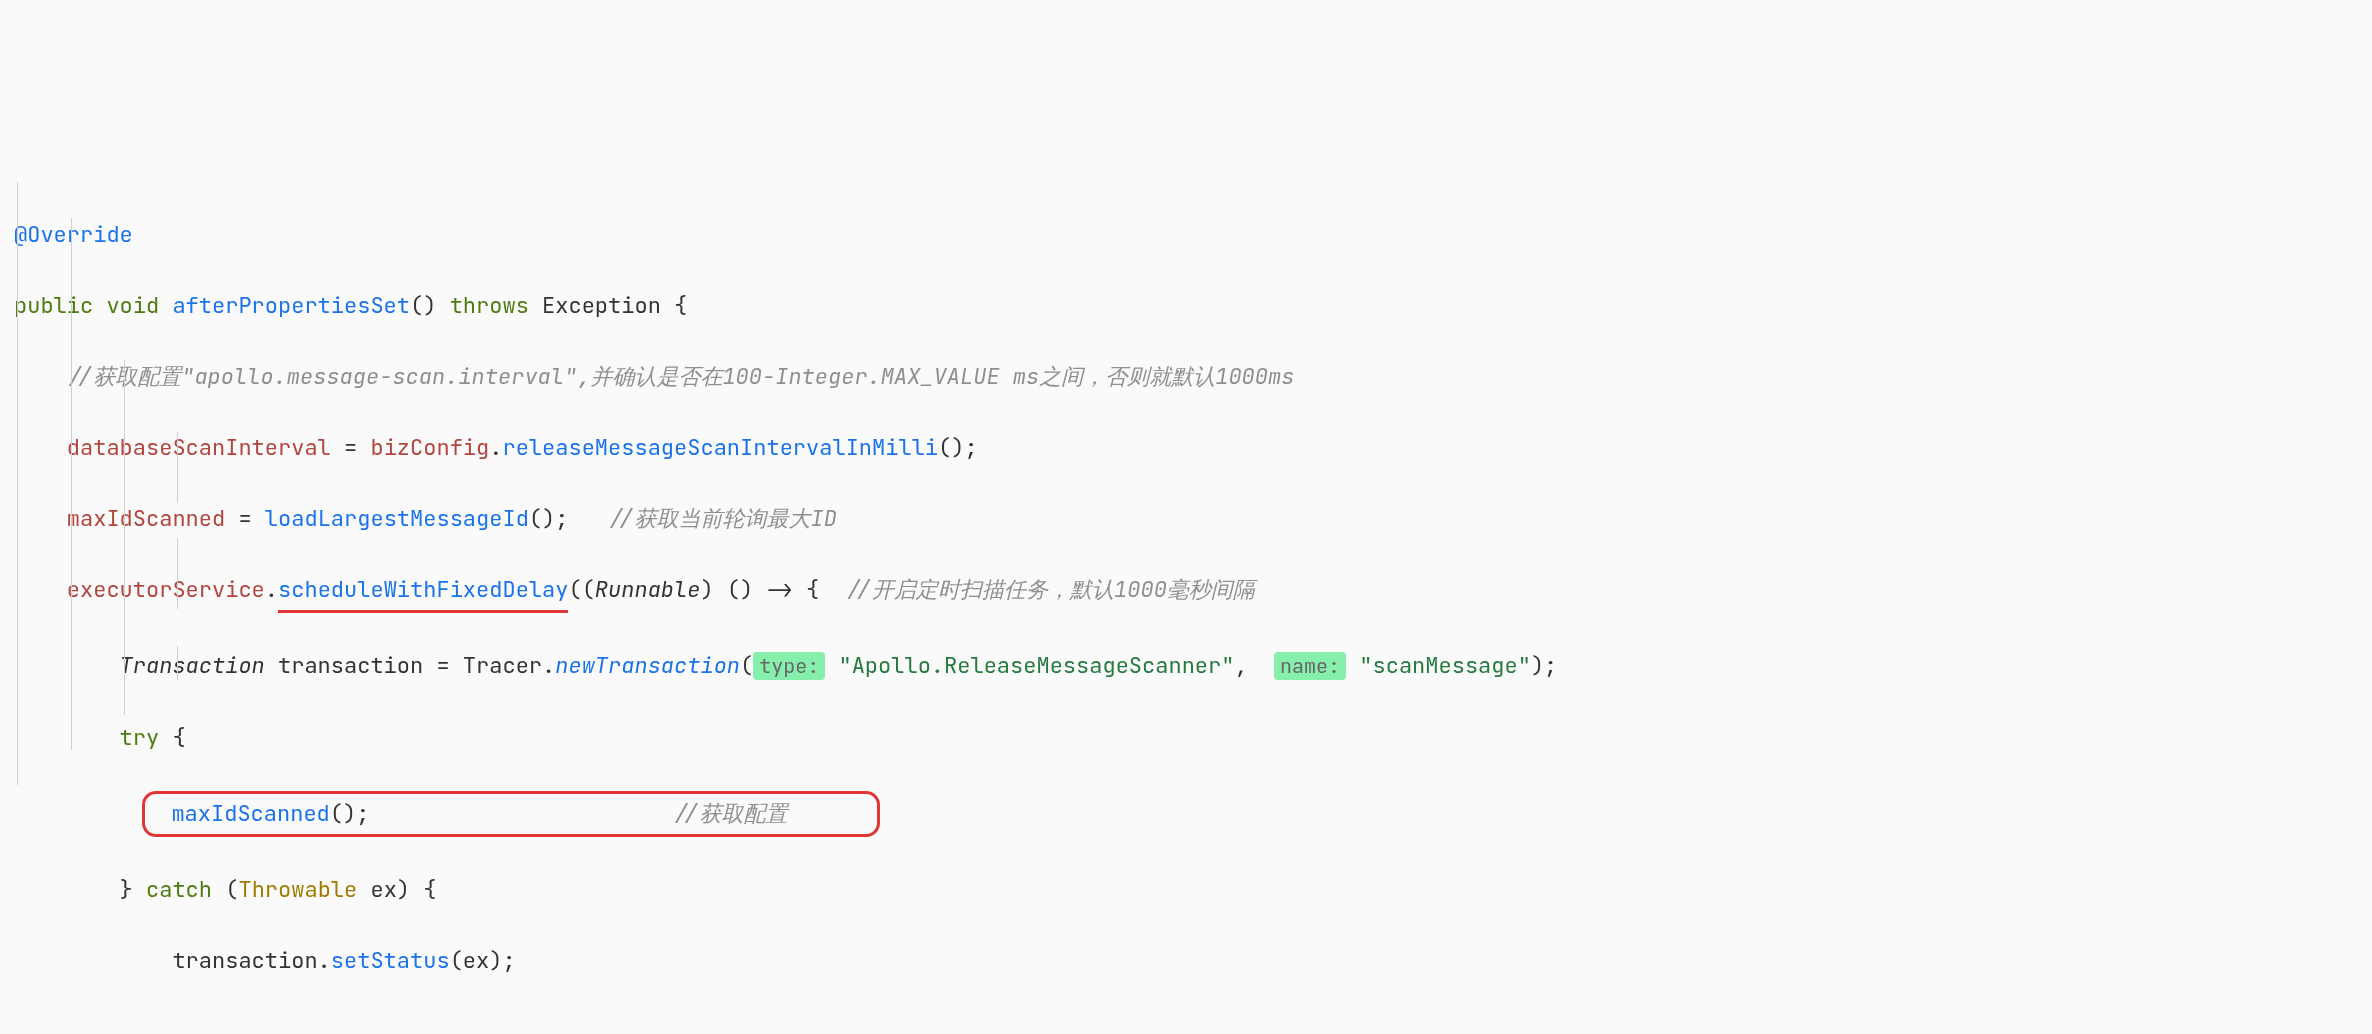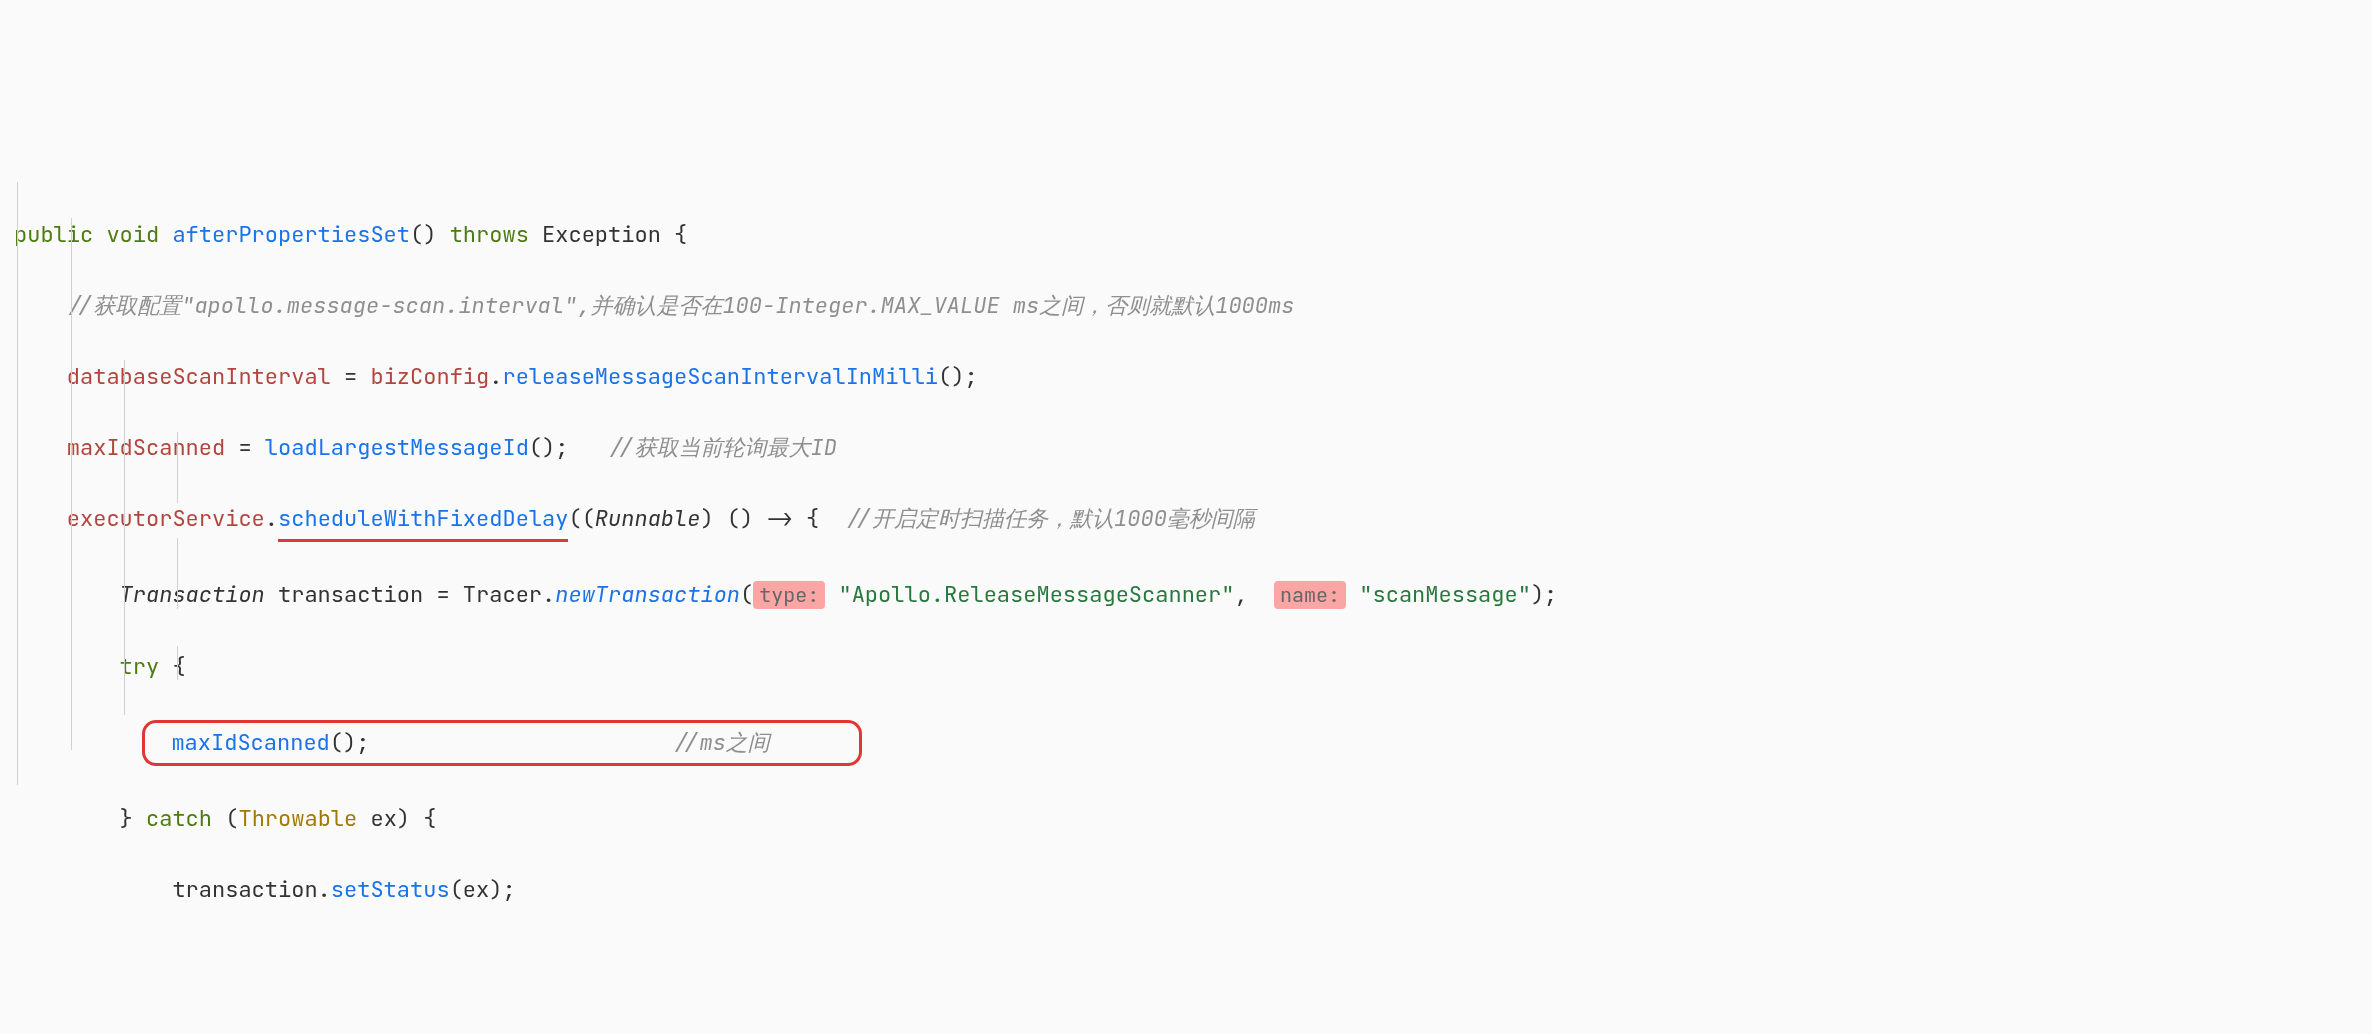--- a/index.html
+++ b/index.html
@@ -27,21 +27,21 @@
   .method       { color: #1a73e8; }
   .field        { color: #b3453f; margin-top: 10px; }
   .field-i      { color: #b3453f; font-style: italic; }
   .comment      { color: #8f8f8f; font-style: italic; }
   .string       { color: #277a3e; }
   .static-field { color: #7a3e9d; font-style: italic; }
   .punct        { color: #333; }
   .classname    { color: #333; }
   .italic-type  { font-style: italic; }
   .param-hint {
-    background: #fca5a5;
+    background: #86efac;
     color: #666;
     font-style: normal;
     border-radius: 4px;
     padding: 1px 6px;
     font-size: 20px;
   }
   .underline-red {
     display: inline-block;
     border-bottom: 3px solid #e23636;
     padding-bottom: 2px;
@@ -54,28 +54,29 @@
     display: inline-block;
   }
 </style>
 </head>
 <body>
 
 
 
 <div class="code-container">
 
+<span class="line"><span class="annotation">@Override</span></span>
 <span class="line"><span class="keyword">public</span> <span class="keyword">void</span> <span class="method">afterPropertiesSet</span><span class="punct">() </span><span class="keyword">throws</span><span> </span><span class="classname">Exception</span><span class="punct"> {</span></span>
 <span class="line">    <span class="comment">//获取配置"apollo.message-scan.interval",并确认是否在100-Integer.MAX_VALUE ms之间，否则就默认1000ms</span></span>
 <span class="line">    <span class="field">databaseScanInterval</span><span class="punct"> = </span><span class="field">bizConfig</span><span class="punct">.</span><span class="method">releaseMessageScanIntervalInMilli</span><span class="punct">();</span></span>
 <span class="line">    <span class="field">maxIdScanned</span><span class="punct"> = </span><span class="method">loadLargestMessageId</span><span class="punct">();   </span><span class="comment">//获取当前轮询最大ID</span></span>
 <span class="line">    <span class="field">executorService</span><span class="punct">.</span><span class="underline-red"><span class="method">scheduleWithFixedDelay</span></span><span class="punct">((</span><span class="classname italic-type">Runnable</span><span class="punct">) () -&gt; {  </span><span class="comment">//开启定时扫描任务，默认1000毫秒间隔</span></span>
 <span class="line">        <span class="classname italic-type">Transaction</span><span> </span><span class="classname">transaction</span><span class="punct"> = </span><span class="classname">Tracer</span><span class="punct">.</span><span class="method italic-type">newTransaction</span><span class="punct">(</span><span class="param-hint">type:</span><span> </span><span class="string">"Apollo.ReleaseMessageScanner"</span><span class="punct">,  </span><span class="param-hint">name:</span><span> </span><span class="string">"scanMessage"</span><span class="punct">);</span></span>
 <span class="line">        <span class="keyword">try</span><span class="punct"> {</span></span>
-<span class="line">          <span class="red-box">  <span class="method">maxIdScanned</span><span class="punct">();</span>                       <span class="comment">//ms之间</span>      </span></span>
+<span class="line">          <span class="red-box">  <span class="method">maxIdScanned</span><span class="punct">();</span>                       <span class="comment">//获取配置</span>      </span></span>
 <span class="line">        <span class="punct">} </span><span class="keyword">catch</span><span class="punct"> (</span><span class="type">Throwable</span><span class="punct"> ex) {</span></span>
 <span class="line">            <span class="classname">transaction</span><span class="punct">.</span><span class="method">setStatus</span><span class="punct">(ex);</span></span>
 
 
 
 
 
 <span class="line" style="line-height:50px;"></span>
 
 

